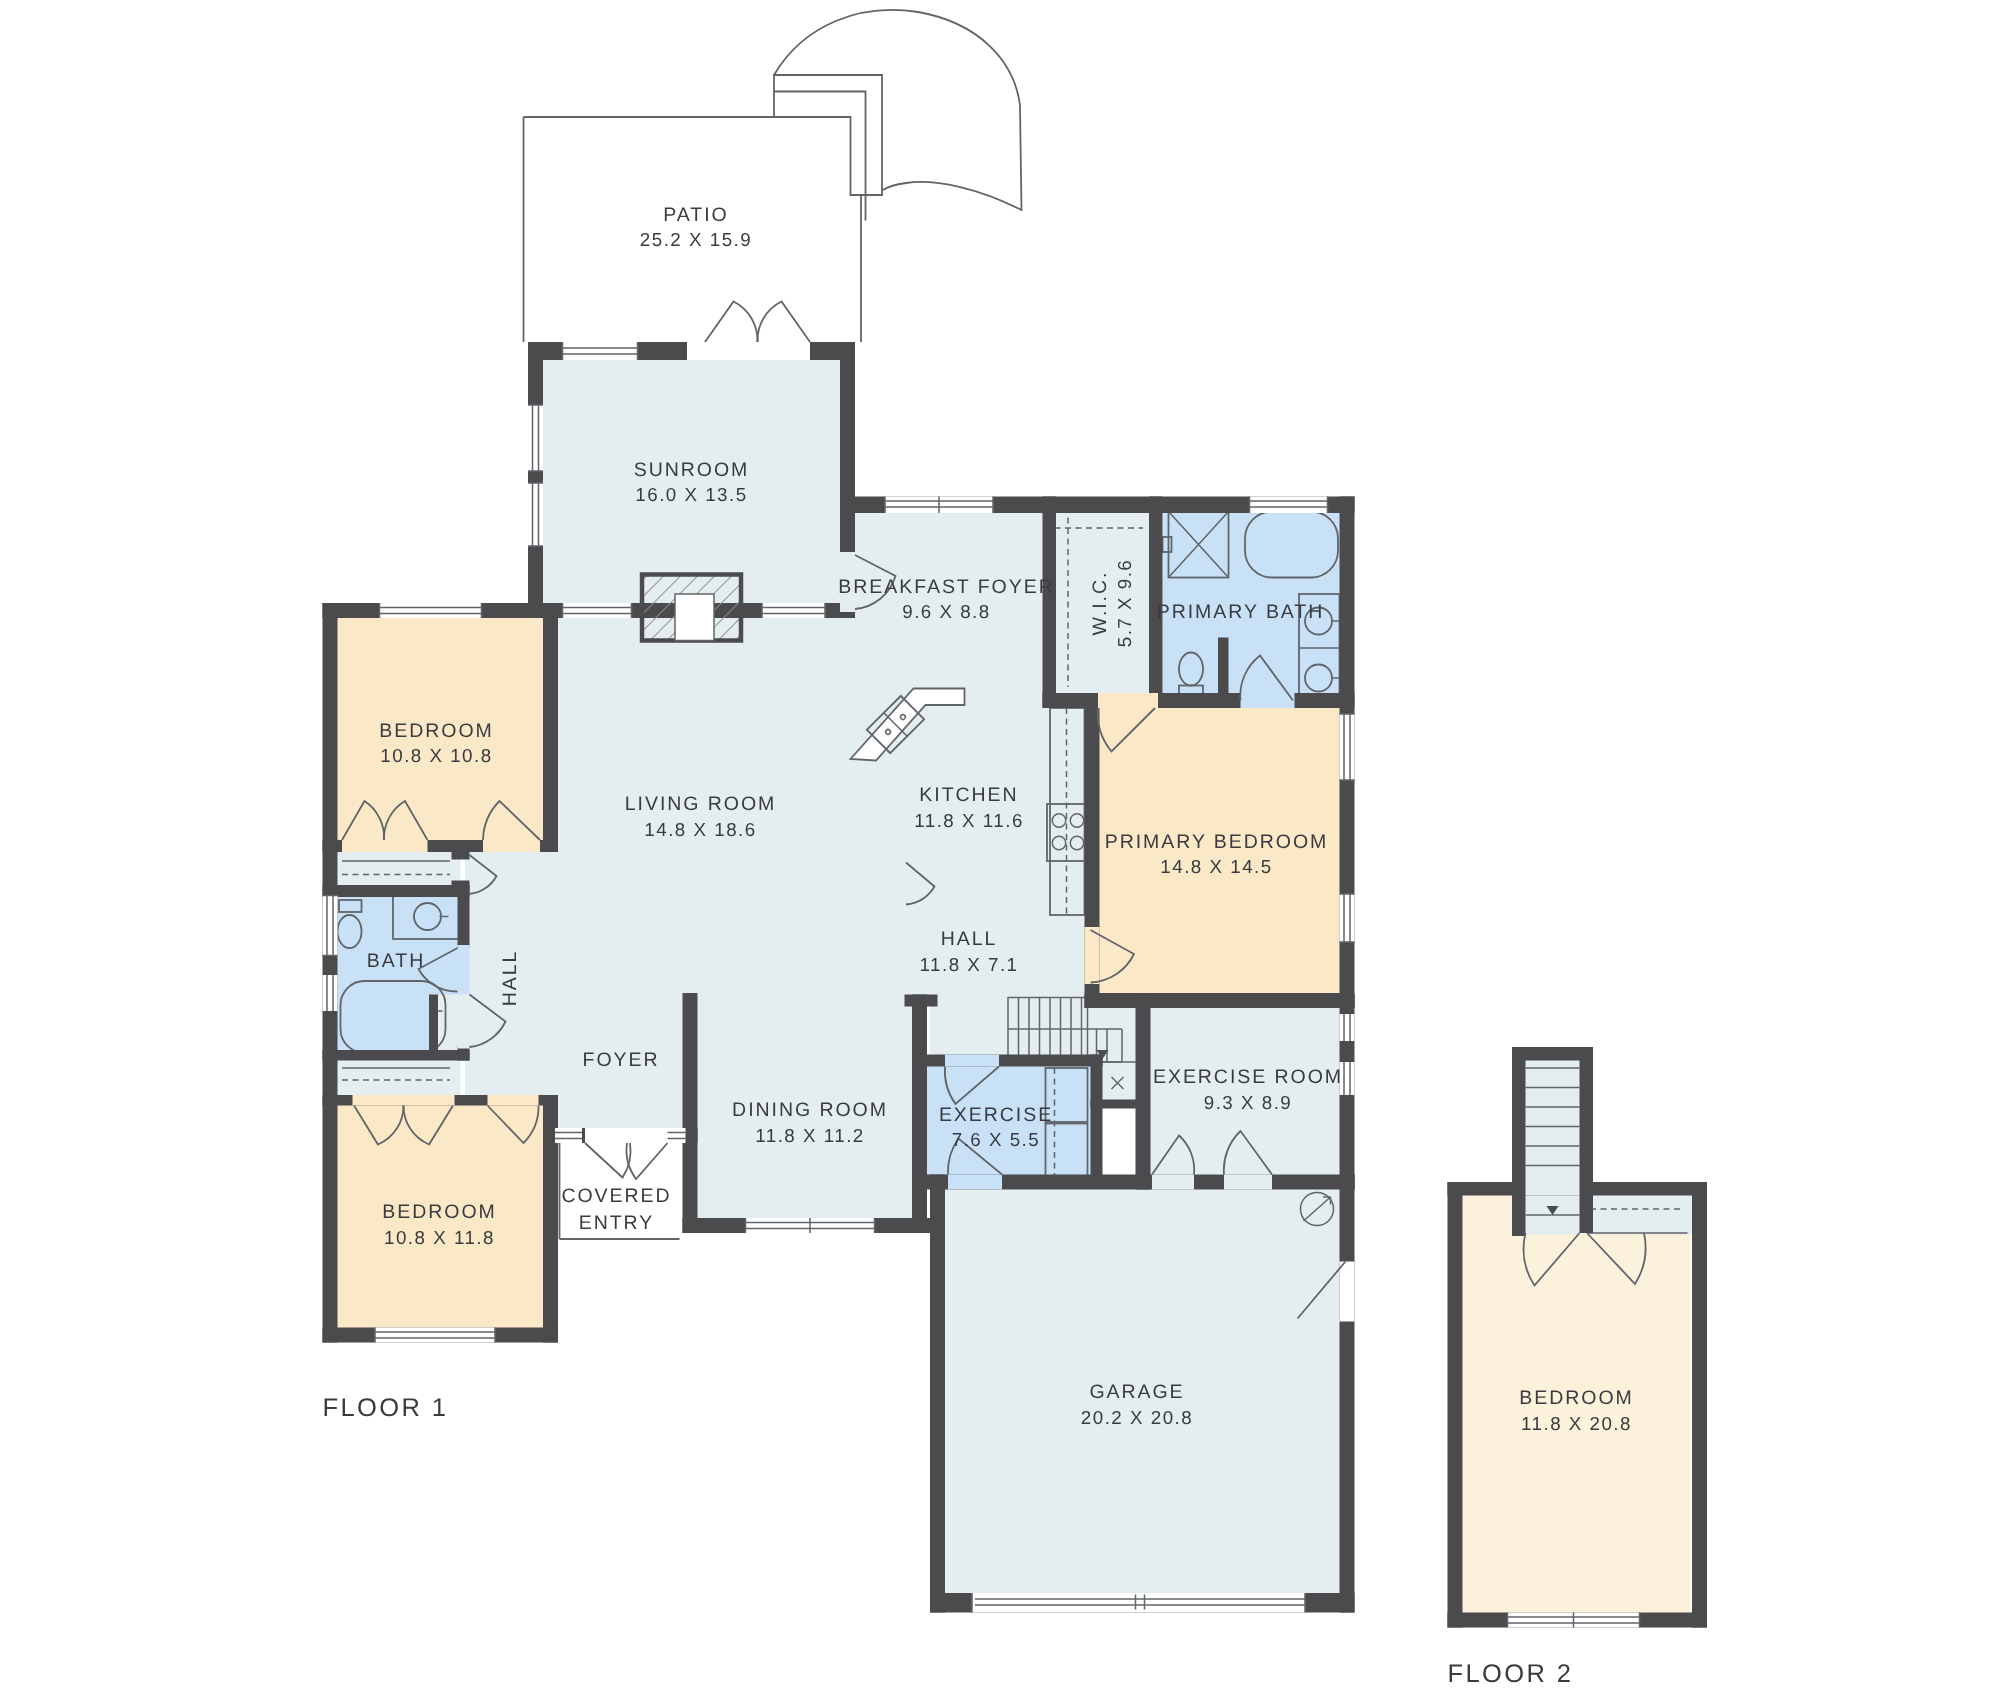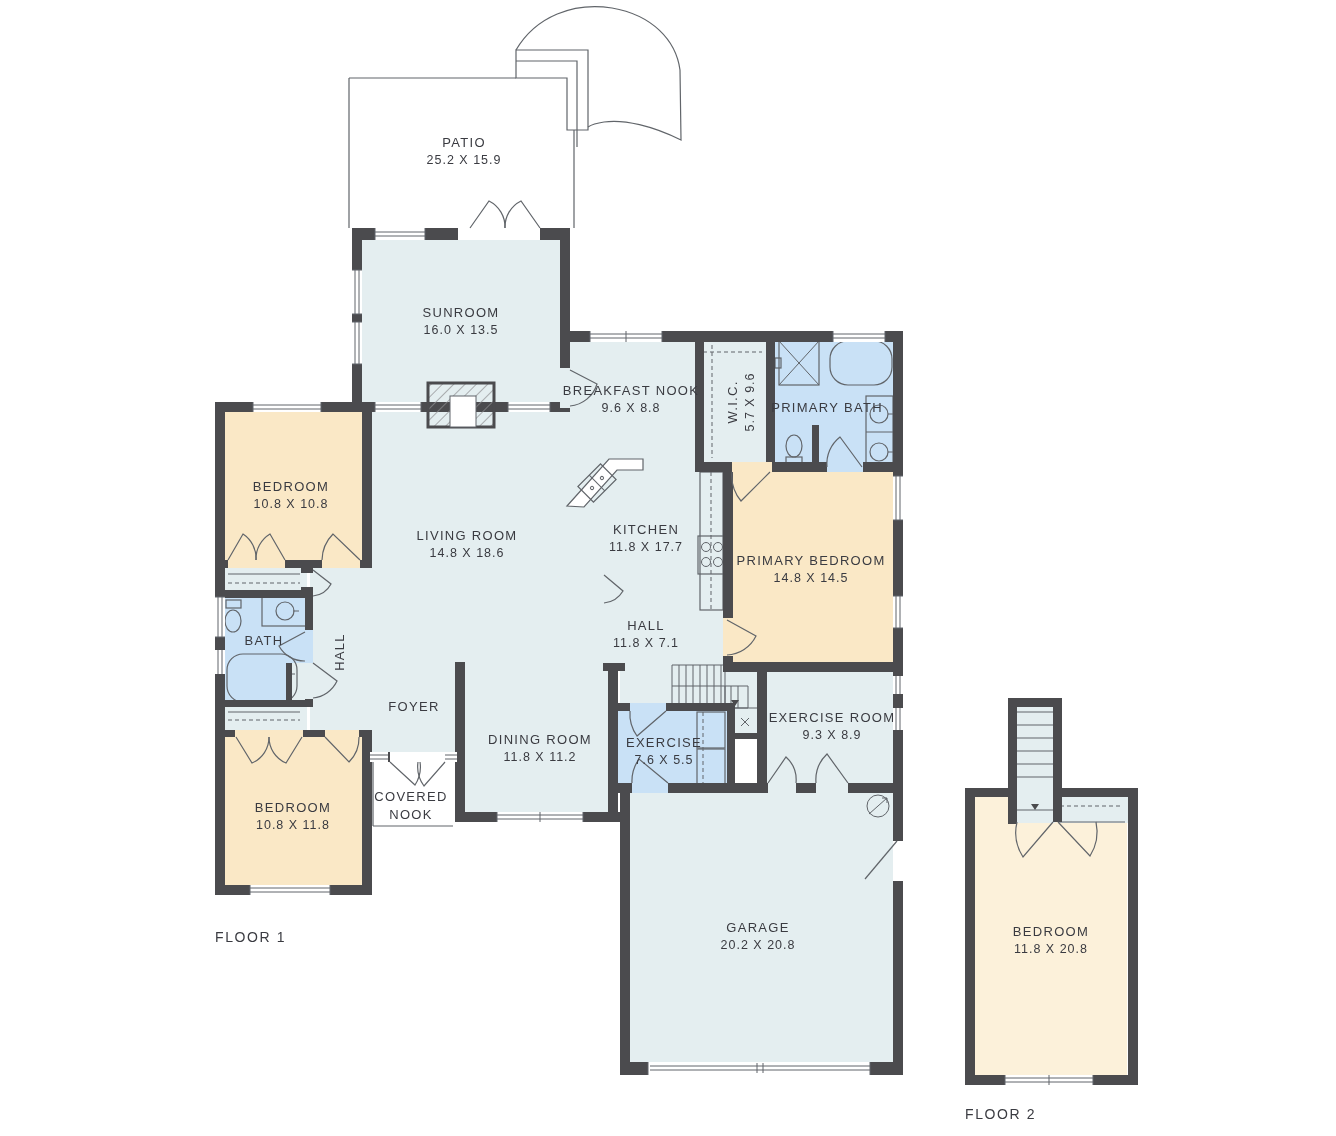--- a/index.html
+++ b/index.html
@@ -26,21 +26,21 @@
   .win{fill:#ffffff;}
   .wln{stroke:var(--line);stroke-width:1;fill:none;}
   .fixw{fill:#ffffff;stroke:var(--line);stroke-width:1.2;}
   .fixn{fill:none;stroke:var(--line);stroke-width:1.2;}
   .lbl{position:absolute;transform:translate(-50%,-50%);text-align:center;
        font-size:13px;line-height:1.4;letter-spacing:1.3px;color:var(--label-text);
        white-space:nowrap;}
   .lbl .dims{display:block;font-size:12.5px;letter-spacing:1px;}
   .rot{transform:translate(-50%,-50%) rotate(-90deg);}
   .wrap{white-space:normal;width:112px;line-height:1.35;}
-  .floor-lbl{position:absolute;font-size:14px;letter-spacing:1.6px;color:var(--label-text);
+  .floor-lbl{position:absolute;font-size:17px;letter-spacing:1.6px;color:var(--label-text);
        white-space:nowrap;}
 </style>
 </head>
 <body>
 
 <div id="plan">
 <svg width="1336" height="1136" viewBox="0 0 1336 1136">
   <defs>
     <pattern id="hatch" width="8" height="8" patternUnits="userSpaceOnUse" patternTransform="rotate(45)">
       <line x1="0" y1="0" x2="0" y2="8" stroke="#8d8d91" stroke-width="1.4"></line>
@@ -343,33 +343,33 @@
     <path d="M848,783 L827,754 A36,36 0 0 0 816,783"></path>
     <path d="M897,841 L865,879"></path>
     <path d="M604,575 L623,591 A25,25 0 0 1 604,603"></path>
     <path d="M1053,822 L1023,857 A45,45 0 0 1 1017,822"></path>
     <path d="M1058,822 L1090,856 A46,46 0 0 0 1096,822"></path>
   </g>
 </svg>
 
   <div class="lbl" style="left:464px;top:152px"><span>PATIO</span><span class="dims">25.2 X 15.9</span></div>
   <div class="lbl" style="left:461px;top:322px"><span>SUNROOM</span><span class="dims">16.0 X 13.5</span></div>
-  <div class="lbl" style="left:631px;top:400px"><span>BREAKFAST NOOK</span><span class="dims">9.6 X 8.8</span></div>
+  <div class="lbl" style="left:631px;top:400px"><span>BREAKFAST FOYER</span><span class="dims">9.6 X 8.8</span></div>
   <div class="lbl rot" style="left:742px;top:402px"><span>W.I.C.</span><span class="dims">5.7 X 9.6</span></div>
   <div class="lbl" style="left:827px;top:408px"><span>PRIMARY BATH</span></div>
   <div class="lbl" style="left:291px;top:496px"><span>BEDROOM</span><span class="dims">10.8 X 10.8</span></div>
   <div class="lbl" style="left:467px;top:545px"><span>LIVING ROOM</span><span class="dims">14.8 X 18.6</span></div>
-  <div class="lbl" style="left:646px;top:539px"><span>KITCHEN</span><span class="dims">11.8 X 17.7</span></div>
+  <div class="lbl" style="left:646px;top:539px"><span>KITCHEN</span><span class="dims">11.8 X 11.6</span></div>
   <div class="lbl" style="left:811px;top:570px"><span>PRIMARY BEDROOM</span><span class="dims">14.8 X 14.5</span></div>
   <div class="lbl" style="left:264px;top:641px"><span>BATH</span></div>
   <div class="lbl rot" style="left:340px;top:652px"><span>HALL</span></div>
   <div class="lbl" style="left:646px;top:635px"><span>HALL</span><span class="dims">11.8 X 7.1</span></div>
   <div class="lbl" style="left:414px;top:707px"><span>FOYER</span></div>
   <div class="lbl" style="left:540px;top:749px"><span>DINING ROOM</span><span class="dims">11.8 X 11.2</span></div>
   <div class="lbl" style="left:664px;top:752px"><span>EXERCISE</span><span class="dims">7.6 X 5.5</span></div>
   <div class="lbl" style="left:832px;top:727px"><span>EXERCISE ROOM</span><span class="dims">9.3 X 8.9</span></div>
-  <div class="lbl wrap" style="left:411px;top:806px"><span>COVERED NOOK</span></div>
+  <div class="lbl wrap" style="left:411px;top:806px"><span>COVERED ENTRY</span></div>
   <div class="lbl" style="left:293px;top:817px"><span>BEDROOM</span><span class="dims">10.8 X 11.8</span></div>
   <div class="lbl" style="left:758px;top:937px"><span>GARAGE</span><span class="dims">20.2 X 20.8</span></div>
   <div class="lbl" style="left:1051px;top:941px"><span>BEDROOM</span><span class="dims">11.8 X 20.8</span></div>
   <div class="floor-lbl" style="left:215px;top:929px">FLOOR 1</div>
   <div class="floor-lbl" style="left:965px;top:1106px">FLOOR 2</div>
 </div>
 
 </body></html>

